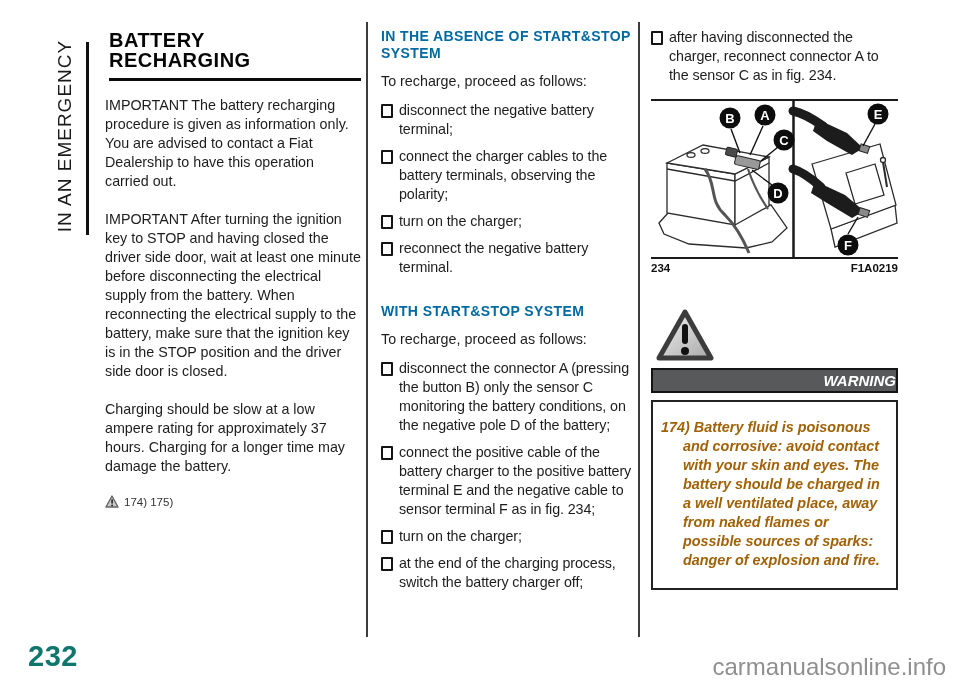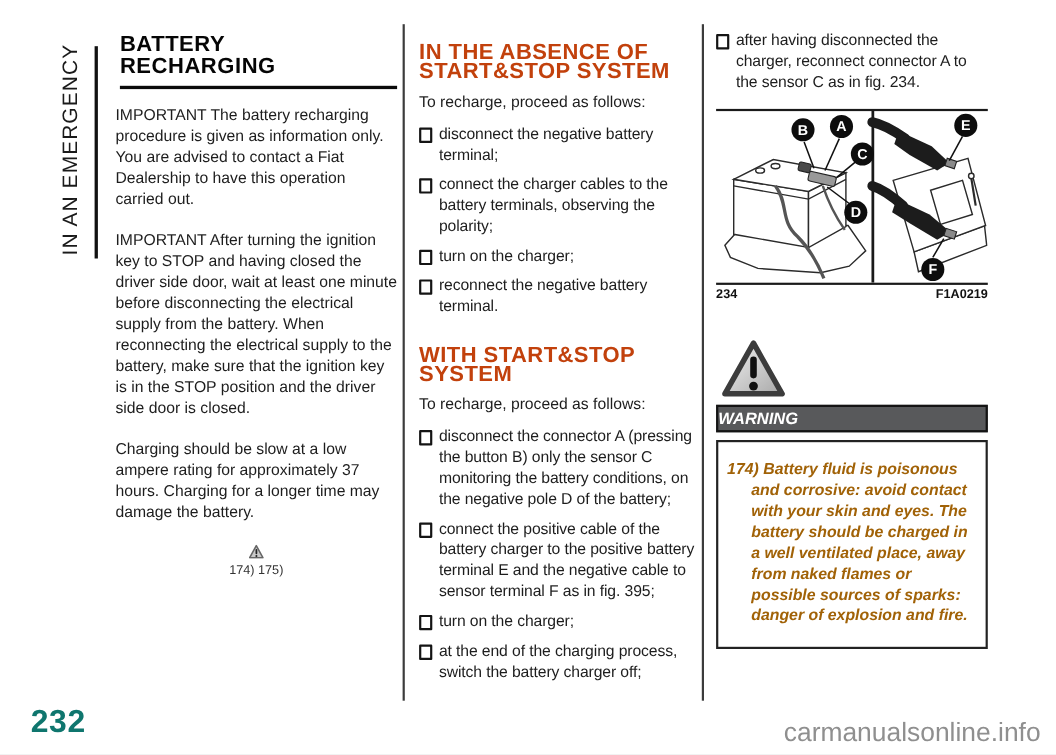--- a/index.html
+++ b/index.html
@@ -23,43 +23,43 @@
   .col-left{left:105px;width:256px;}
   .col-mid{left:381px;width:252px;}
   .col-right{left:651px;width:247px;}
   
   h1.section-title{
     margin:0 0 15px 4px;padding:2px 0 8px 0;border-bottom:3px solid #0a0a0a;
     font-size:20px;line-height:20px;letter-spacing:.5px;color:#050505;font-weight:bold;
   }
   h1.section-title span{display:block;max-width:170px;}
   .body-par{margin:0 0 19px 0;font-size:14.3px;line-height:19px;}
-  .ref-line{display:flex;align-items:center;gap:5px;margin-top:2px;font-size:11.5px;color:#333;flex-direction:column;}
+  .ref-line{display:flex;align-items:flex-end;gap:5px;margin-top:2px;font-size:11.5px;color:#333;}
   
   h2.sub-title{
-    margin:12px 0 10px 0;font-size:20px;line-height:17px;letter-spacing:.4px;color:#c2410c;font-weight:bold;
+    margin:0 0 10px 0;font-size:14px;line-height:17px;letter-spacing:.4px;color:#0369a1;font-weight:bold;
   }
   h2.narrow{max-width:215px;}
   h2.second{margin-top:26px;}
   .intro{margin:0 0 10px 0;font-size:14.3px;line-height:19px;}
   .bullet{display:flex;gap:6px;margin:0 0 8px 0;}
   .bullet .sq{
     flex:0 0 auto;width:8px;height:10px;border:2px solid #141414;border-radius:1px;margin-top:3px;background:#fff;
   }
   .bullet .bt{font-size:14.3px;line-height:19px;letter-spacing:-.1px;}
   
   .figure{margin-top:14px;border-top:2.5px solid #1a1a1a;border-bottom:2.5px solid #1a1a1a;}
   .fig-svg{display:block;width:247px;height:156px;}
   .fig-caption{display:flex;justify-content:space-between;margin-top:3px;
     font-size:11.5px;font-weight:bold;color:#111;gap:22px;}
   
   .warn-triangle{margin:34px 0 4px 4px;display:block;}
   .warn-bar{
     margin-top:2px;background:#58595b;border:2px solid #141414;color:#fff;
-    text-align:left;font-weight:bold;font-style:italic;font-size:15px;padding:2px 0;
+    text-align:right;font-weight:bold;font-style:italic;font-size:15px;padding:2px 0;
   }
   .warn-box{
     border:2px solid #222;margin-top:7px;padding:16px 6px 18px 8px;
     font-weight:bold;font-style:italic;font-size:14.4px;line-height:19px;color:#a16207;
   }
   .warn-text{margin:0;padding-left:22px;text-indent:-22px;}
   
   .page-number{position:absolute;left:28px;top:640px;font-size:29px;font-weight:bold;letter-spacing:.5px;color:#0f766e;}
   .watermark{position:absolute;right:14px;bottom:5px;font-size:24px;color:#8f8f8f;}
   svg text.callout-letter{font-family:"Liberation Sans",sans-serif;font-weight:bold;font-size:13px;fill:#fff;text-anchor:middle;}
@@ -115,21 +115,21 @@
 
     <h2 class="sub-title second narrow">WITH START&amp;STOP SYSTEM</h2>
     <p class="intro">To recharge, proceed as follows:</p>
 
     <div class="bullet">
       <span class="sq"></span>
       <span class="bt">disconnect the connector A (pressing the button B) only the sensor C monitoring the battery conditions, on the negative pole D of the battery;</span>
     </div>
     <div class="bullet">
       <span class="sq"></span>
-      <span class="bt">connect the positive cable of the battery charger to the positive battery terminal E and the negative cable to sensor terminal F as in fig. 395;</span>
+      <span class="bt">connect the positive cable of the battery charger to the positive battery terminal E and the negative cable to sensor terminal F as in fig. 234;</span>
     </div>
     <div class="bullet">
       <span class="sq"></span>
       <span class="bt">turn on the charger;</span>
     </div>
     <div class="bullet">
       <span class="sq"></span>
       <span class="bt">at the end of the charging process, switch the battery charger off;</span>
     </div>
   </section>

